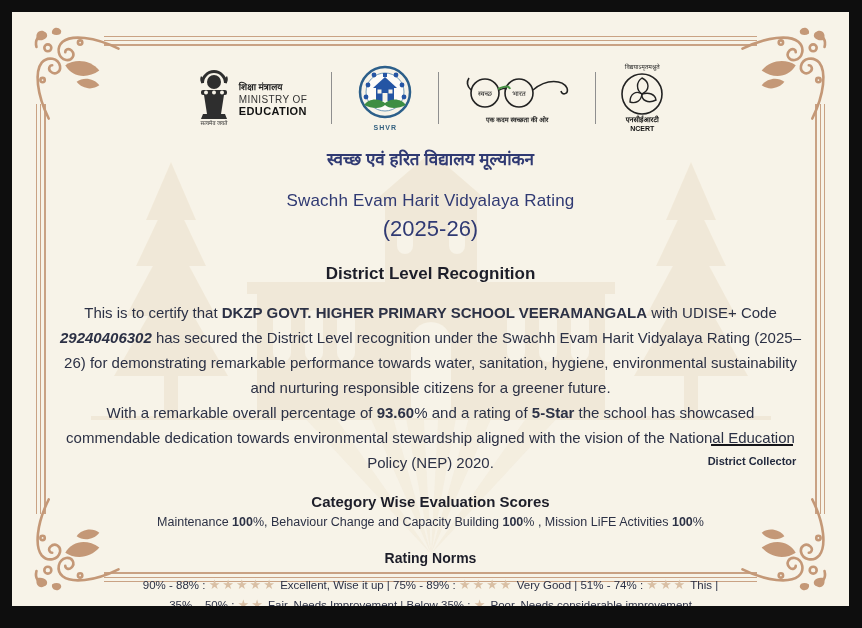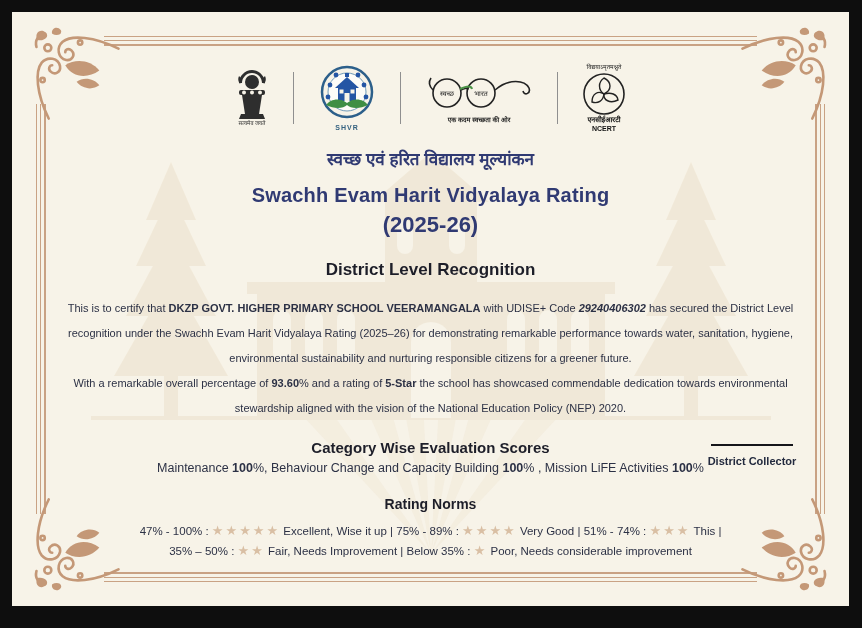--- a/index.html
+++ b/index.html
@@ -57,27 +57,27 @@
   .moe-text{ text-align:left; color:#222; }
   .moe-text .h{ font-size:9px; font-weight:700; }
   .moe-text .l1{ font-size:10px; letter-spacing:.4px; color:#333; margin-top:1px;}
   .moe-text .l2{ font-size:11px; font-weight:800; letter-spacing:.4px; color:#111;}
   .logo-caption{ font-size:7px; color:#33607f; font-weight:700; letter-spacing:1px; margin-top:1px;}
   .tagline{ font-size:6.5px; color:#222; margin-top:1px; font-weight:700;}
   .ncert-motto{ font-size:6px; color:#222; margin-bottom:1px;}
   .ncert-name{ font-size:7px; color:#111; font-weight:700; line-height:1.2;}
   
   .title-hi{ margin-top:13px; font-size:17px; font-weight:800; color:#303a73; }
-  .title-en{ margin-top:14px; font-size:20px; font-weight:700; color:#303a73; letter-spacing:.2px;}
-  .title-yr{ margin-top:5px; font-size:22px; font-weight:700; color:#303a73; }
+  .title-en{ margin-top:21px; font-size:17px; font-weight:400; color:#303a73; letter-spacing:.2px;}
+  .title-yr{ margin-top:5px; font-size:22px; font-weight:400; color:#303a73; }
   .recognition{ margin-top:22px; font-size:17px; font-weight:800; color:#1d1e29; }
   
   .para{
     width:742px; margin:0 auto; color:#2c3145;
-    font-size:11px; line-height:25px; text-align:center;
+    font-size:15px; line-height:25px; text-align:center;
   }
   .para.p1{ margin-top:16px; }
   .para.p2{ margin-top:0px; }
   .b{ font-weight:800; }
   .i{ font-style:italic; }
   .scores-heading{ margin-top:18px; font-size:15px; font-weight:800; color:#1d1e29;}
   .score-line{ width:640px; margin:0 auto; font-size:12.5px; line-height:25px; color:#2c3145; }
   .score-line.first{ margin-top:10px; }
   .norms-heading{ margin-top:15px; font-size:14px; font-weight:800; color:#1d1e29;}
   .norm-line{ width:730px; margin:0 auto; font-size:11.5px; line-height:19px; color:#2c3145;}
@@ -227,20 +227,25 @@
             <path d="M29 14 Q32 10 30 6 L27 9 Z"></path>
             <rect x="4" y="20" width="26" height="5" rx="2"></rect>
             <circle cx="9" cy="22.5" r="2" fill="#f7f3e8"></circle>
             <circle cx="17" cy="22.5" r="2" fill="#f7f3e8"></circle>
             <circle cx="25" cy="22.5" r="2" fill="#f7f3e8"></circle>
             <path d="M7 25 L27 25 L24 44 L10 44 Z"></path>
             <path d="M6 44 h22 l2 5 H4 Z"></path>
           </g>
           <text x="17" y="55" font-size="5.5" text-anchor="middle" fill="#2e2e2e">सत्यमेव जयते</text>
         </svg>
+        <div class="moe-text">
+          <div class="h">शिक्षा मंत्रालय</div>
+          <div class="l1">MINISTRY OF</div>
+          <div class="l2">EDUCATION</div>
+        </div>
       </div>
 
       <div class="sep"></div>
 
       <div class="logo-col">
         <svg width="58" height="58" viewBox="0 0 58 58">
           <circle cx="29" cy="27" r="25" fill="none" stroke="#2c5f8a" stroke-width="2.5"></circle>
           <circle cx="29" cy="27" r="19" fill="#ffffff" fill-opacity="0.7" stroke="#6f9ab8" stroke-width="1"></circle>
           <g fill="#2455a4">
             <circle cx="12" cy="20" r="2.4"></circle>
@@ -306,21 +311,21 @@
     <div class="title-yr">(2025-26)</div>
     <div class="recognition">District Level Recognition</div>
 
     <p class="para p1"><span>This is to certify that </span><span class="b">DKZP GOVT. HIGHER PRIMARY SCHOOL VEERAMANGALA</span><span> with UDISE+ Code </span><span class="b i">29240406302</span><span> has secured the District Level recognition under the Swachh Evam Harit Vidyalaya Rating (2025–26) for demonstrating remarkable performance towards water, sanitation, hygiene, environmental sustainability and nurturing responsible citizens for a greener future.</span></p>
     <p class="para p2"><span>With a remarkable overall percentage of </span><span class="b">93.60</span><span>% and a rating of </span><span class="b">5-Star</span><span> the school has showcased commendable dedication towards environmental stewardship aligned with the vision of the National Education Policy (NEP) 2020.</span></p>
 
     <div class="scores-heading">Category Wise Evaluation Scores</div>
     <div class="score-line"><span>Maintenance </span><span class="b">100</span><span>%, Behaviour Change and Capacity Building </span><span class="b">100</span><span>% , Mission LiFE Activities </span><span class="b">100</span><span>%</span></div>
 
     <div class="norms-heading">Rating Norms</div>
-    <div class="norm-line first"><span>47% - 100% : </span><span class="stars">★★★★★</span><span> Excellent, Wise it up |</span><span> 75% - 89% : </span><span class="stars">★★★★</span><span> Very Good |</span><span> 51% - 74% : </span><span class="stars">★★★</span><span> This |</span></div>
+    <div class="norm-line first"><span>90% - 88% : </span><span class="stars">★★★★★</span><span> Excellent, Wise it up |</span><span> 75% - 89% : </span><span class="stars">★★★★</span><span> Very Good |</span><span> 51% - 74% : </span><span class="stars">★★★</span><span> This |</span></div>
     <div class="norm-line"><span>35% – 50% : </span><span class="stars">★★</span><span> Fair, Needs Improvement |</span><span> Below 35% : </span><span class="stars">★</span><span> Poor, Needs considerable improvement</span></div>
 
     <div class="signature">
       <div class="sig-line"></div>
       <div class="sig-label">District Collector</div>
     </div>
 
   </div>
 </div>
 

